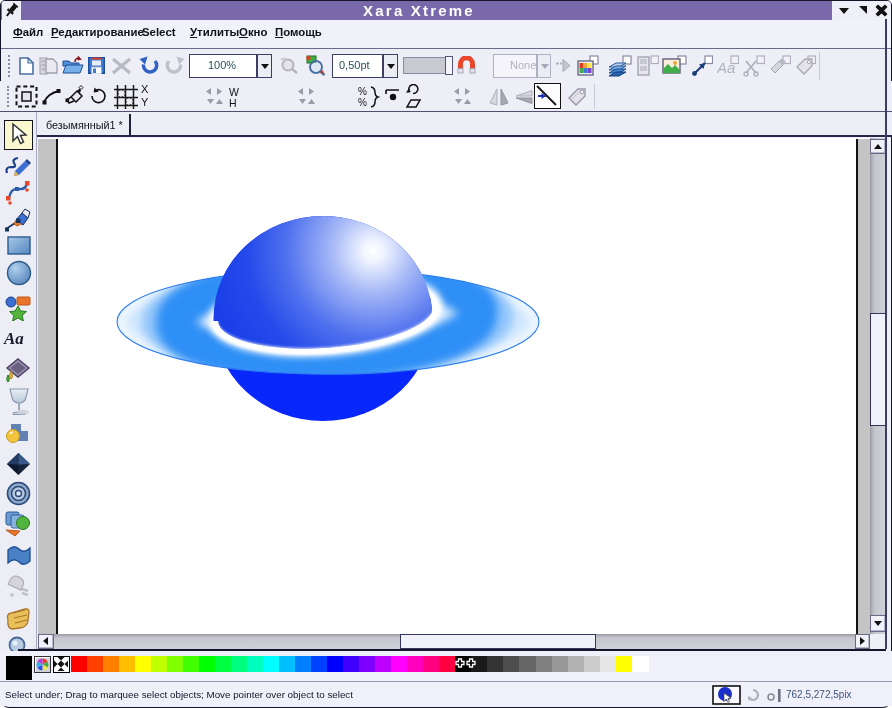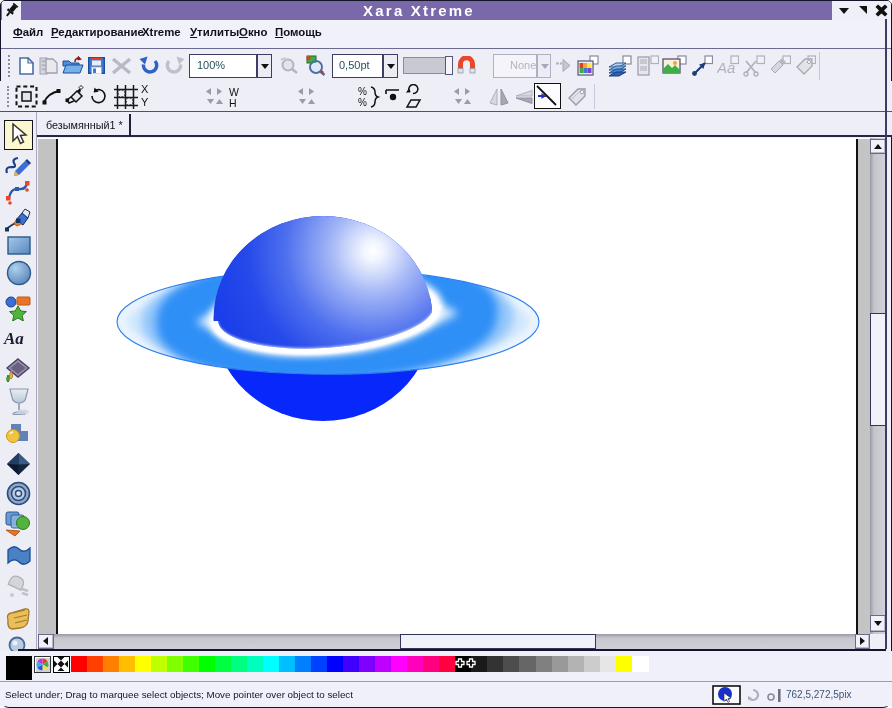--- a/index.html
+++ b/index.html
@@ -64,21 +64,21 @@
         <svg width="60" height="19" viewBox="0 0 60 19">
           <path d="M7,7 l10,0 -5,6 z" fill="#111"></path>
           <path d="M27,5 l8,0 0,8 z" fill="#111"></path>
           <path d="M46,5 l3.5,3 3.5,-3 2.5,2.5 -3.5,3.5 3.5,3.5 -2.5,2.5 -3.5,-3 -3.5,3 -2.5,-2.5 3.5,-3.5 -3.5,-3.5 z" fill="#111" transform="translate(0,-1.5)"></path>
         </svg>
       </div>
   </div>
   <div id="menubar">
     <div class="mi" style="left:12px"><u>Ф</u>айл</div>
     <div class="mi" style="left:50px"><u>Р</u>едактирование</div>
-    <div class="mi" style="left:141px">Xtreme</div>
+    <div class="mi" style="left:141px">Select</div>
     <div class="mi" style="left:189px"><u>У</u>тилиты</div>
     <div class="mi" style="left:238px"><u>О</u>кно</div>
     <div class="mi" style="left:274px"><u>П</u>омощь</div>
   </div>
   <div id="tb1">
       <div class="grip" style="left:7px;top:6px;height:22px"></div>
     <svg class="ic" style="left:18px;top:8px" width="15" height="18" viewBox="0 0 15 18">
         <path d="M1,1 h8 l5,5 v11 h-13 z" fill="#fff" stroke="#4a6fa5" stroke-width="1.6"></path>
         <path d="M9,1 l5,5 h-5 z" fill="#dce6f4" stroke="#4a6fa5" stroke-width="1.2"></path>
       </svg>
@@ -106,21 +106,21 @@
         <path d="M2,2 L19,16 M19,2 L2,16" stroke="#b9b9c3" stroke-width="3.4"></path>
       </svg>
     <svg class="ic" style="left:138px;top:7px" width="20" height="19" viewBox="0 0 20 19">
         <path d="M4.5,8.5 a6.6,6.6 0 1 0 11.5,-3.5" stroke="#2f62c4" stroke-width="3.4" fill="none"></path>
         <path d="M8.5,0.5 l-8,2.5 5.5,5.5 z" fill="#2f62c4"></path>
       </svg>
     <svg class="ic" style="left:164px;top:7px" width="20" height="19" viewBox="0 0 20 19">
         <path d="M15.5,8.5 a6.6,6.6 0 1 1 -11.5,-3.5" stroke="#c0c0ca" stroke-width="3.4" fill="none"></path>
         <path d="M11.5,0.5 l8,2.5 -5.5,5.5 z" fill="#c0c0ca"></path>
       </svg>
-    <div style="position:absolute;left:188px;top:5px;width:68px;height:24px;background:#fff;border:1.5px solid #3c3c64;font-size:11px;color:#28505c;line-height:21px;padding-left:7px">100%</div>
+    <div style="position:absolute;left:188px;top:5px;width:68px;height:24px;background:#fff;border:1.5px solid #3c3c64;font-size:11px;color:#28505c;line-height:21px;padding-left:18px">100%</div>
     <div style="position:absolute;left:255.5px;top:5px;width:15px;height:24px;background:#ECECF5;border:1.5px solid #3c3c64;border-left:1px solid #3c3c64">
         <div style="position:absolute;left:3px;top:9px;width:0;height:0;border:4px solid transparent;border-top:5px solid #111"></div>
       </div>
     <svg class="ic" style="left:278px;top:7px" width="22" height="20" viewBox="0 0 22 20">
         <circle cx="9" cy="9" r="5.5" fill="#e4e4ea" stroke="#b4b4be" stroke-width="2"></circle>
         <path d="M13,13 l5,4" stroke="#b4b4be" stroke-width="2.5"></path>
         <path d="M2,4 q3,-3 6,0" stroke="#c6c6d0" stroke-width="2" fill="none"></path>
       </svg>
     <svg class="ic" style="left:304px;top:6px" width="22" height="21" viewBox="0 0 22 21">
         <rect x="2" y="1" width="9" height="7" fill="#3fae49" stroke="#1e7027"></rect>

